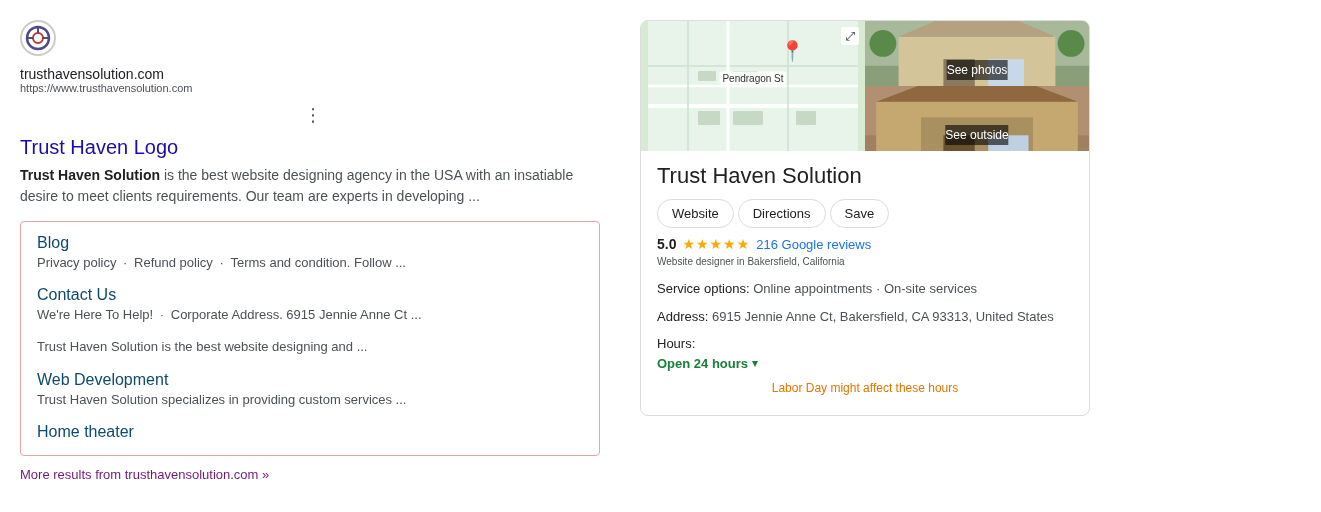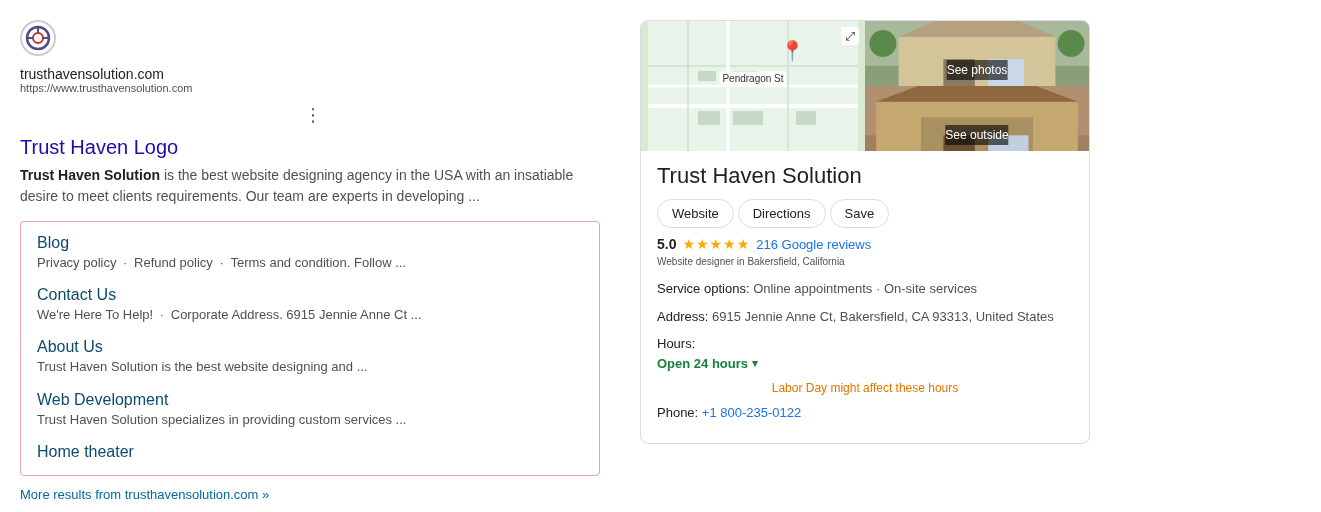--- a/index.html
+++ b/index.html
@@ -104,21 +104,21 @@
       font-size: 13px;
       color: #4d5156;
       line-height: 1.4;
     }
     .sublink-desc .dot-sep {
       margin: 0 3px;
       color: #4d5156;
     }
     .more-results {
       font-size: 13px;
-      color: #0369a1;
+      color: #701a75;
       cursor: pointer;
       text-decoration: none;
     }
 
     
     .right-col {
       flex: 1;
       background: #fff;
       border: 1px solid #dadce0;
       border-radius: 8px;
@@ -338,21 +338,20 @@
       <div class="sublink-item">
         <a class="sublink-title">Contact Us</a>
         <div class="sublink-desc">
           <span>We're Here To Help!</span>
           <span class="dot-sep"> · </span>
           <span>Corporate Address. 6915 Jennie Anne Ct ...</span>
         </div>
       </div>
 
       <div class="sublink-item">
-        <a class="sublink-title">About Us</a>
         <div class="sublink-desc">
           <span>Trust Haven Solution is the best website designing and ...</span>
         </div>
       </div>
 
       <div class="sublink-item">
         <a class="sublink-title">Web Development</a>
         <div class="sublink-desc">
           <span>Trust Haven Solution specializes in providing custom services ...</span>
         </div>
@@ -458,19 +457,15 @@
       <div class="info-row">
         <span class="label">Hours:</span>
         <span class="hours-row">
           <span class="value green">Open 24 hours</span>
           <span class="chevron-down">▾</span>
         </span>
       </div>
 
       <div class="labor-day-note">Labor Day might affect these hours</div>
 
-      <div class="info-row">
-        <span class="label">Phone:</span>
-        <span class="value link">+1 800-235-0122</span>
-      </div>
     </div>
   </div>
 </div>
 
 </body></html>

